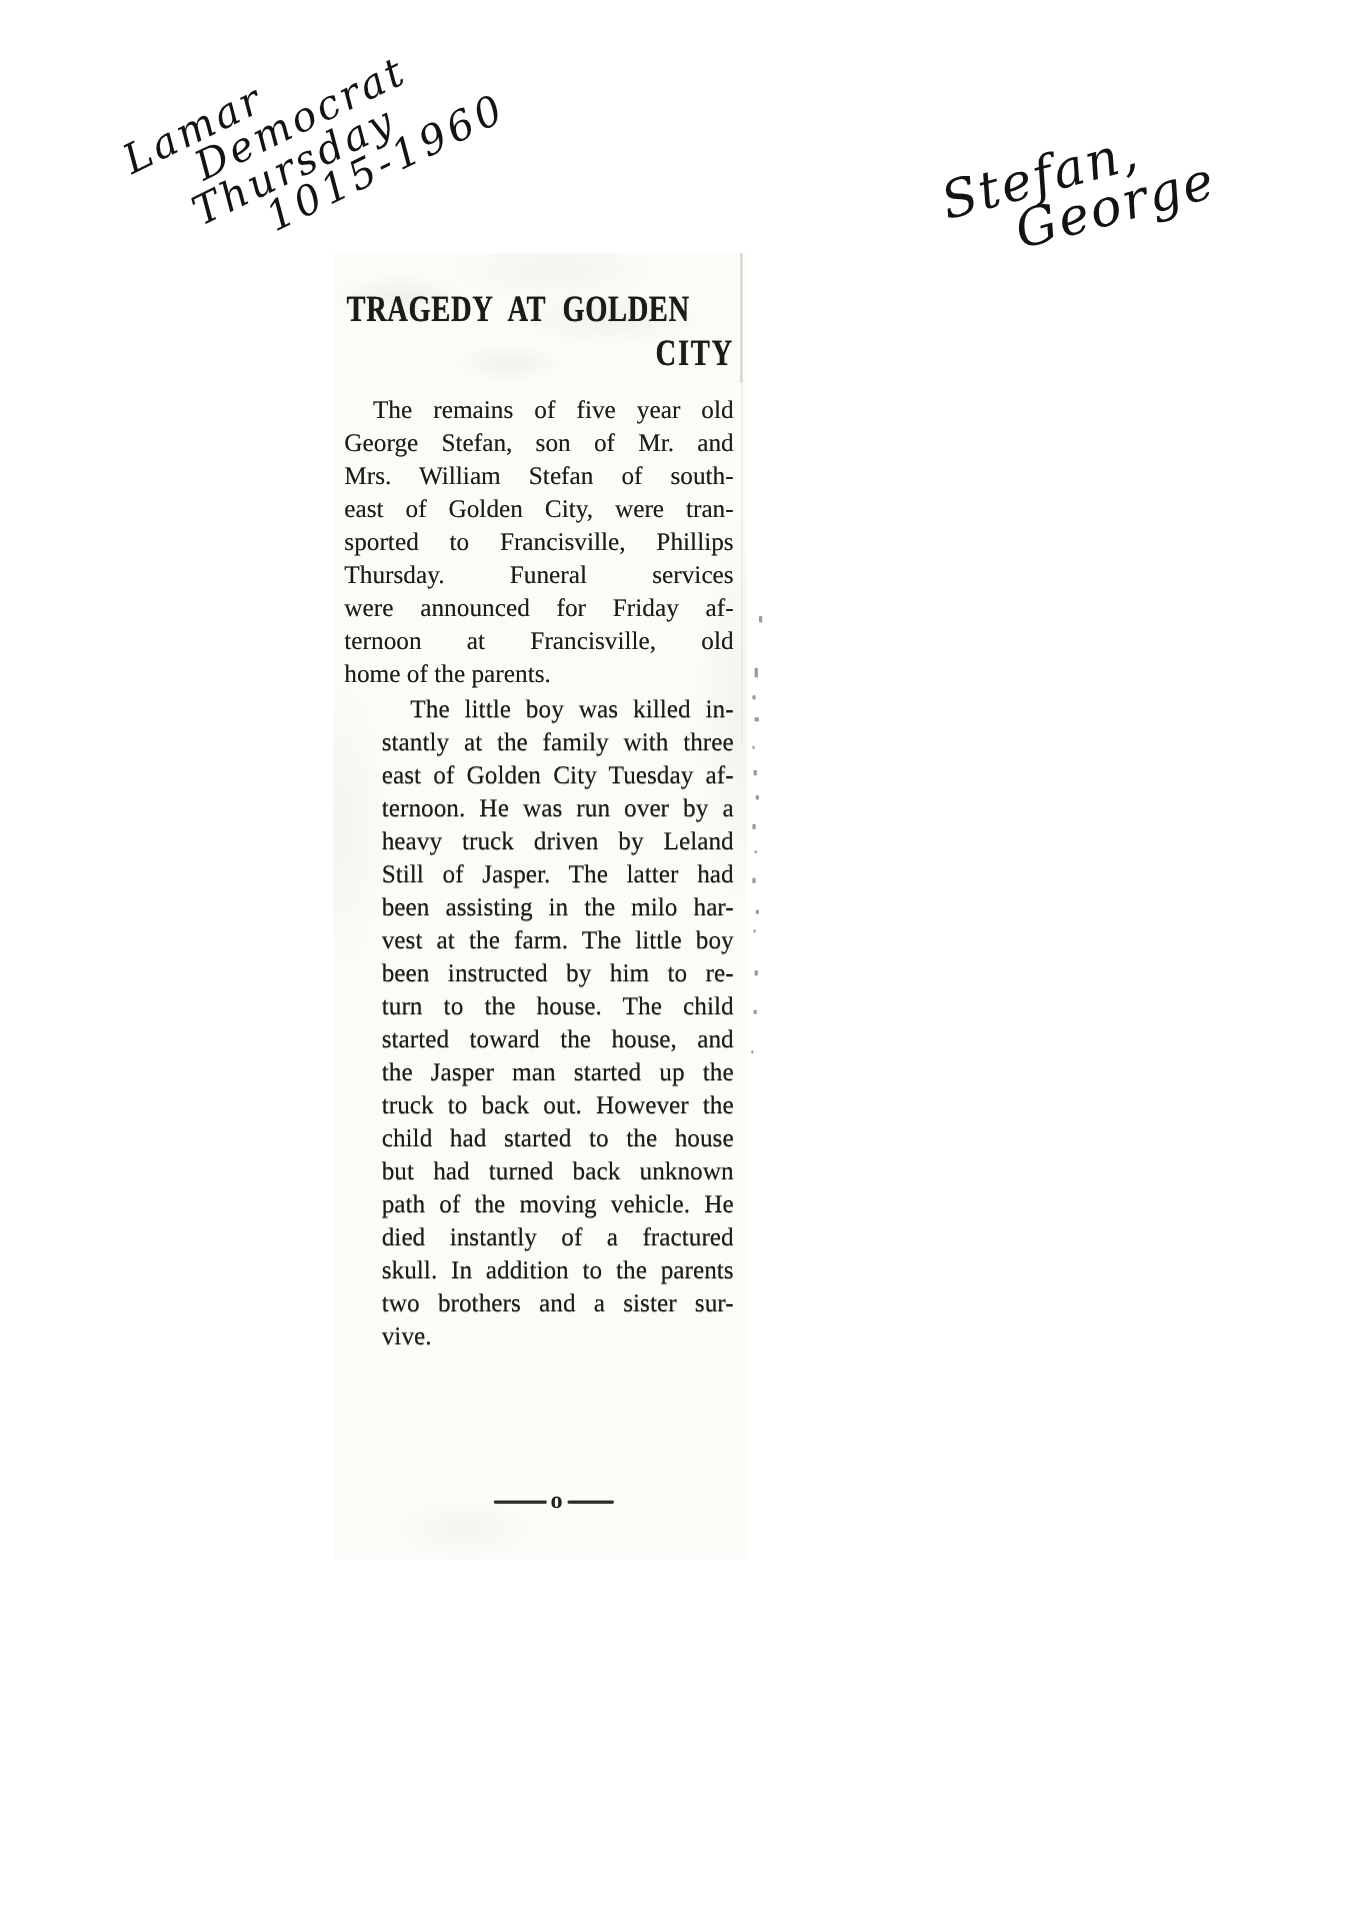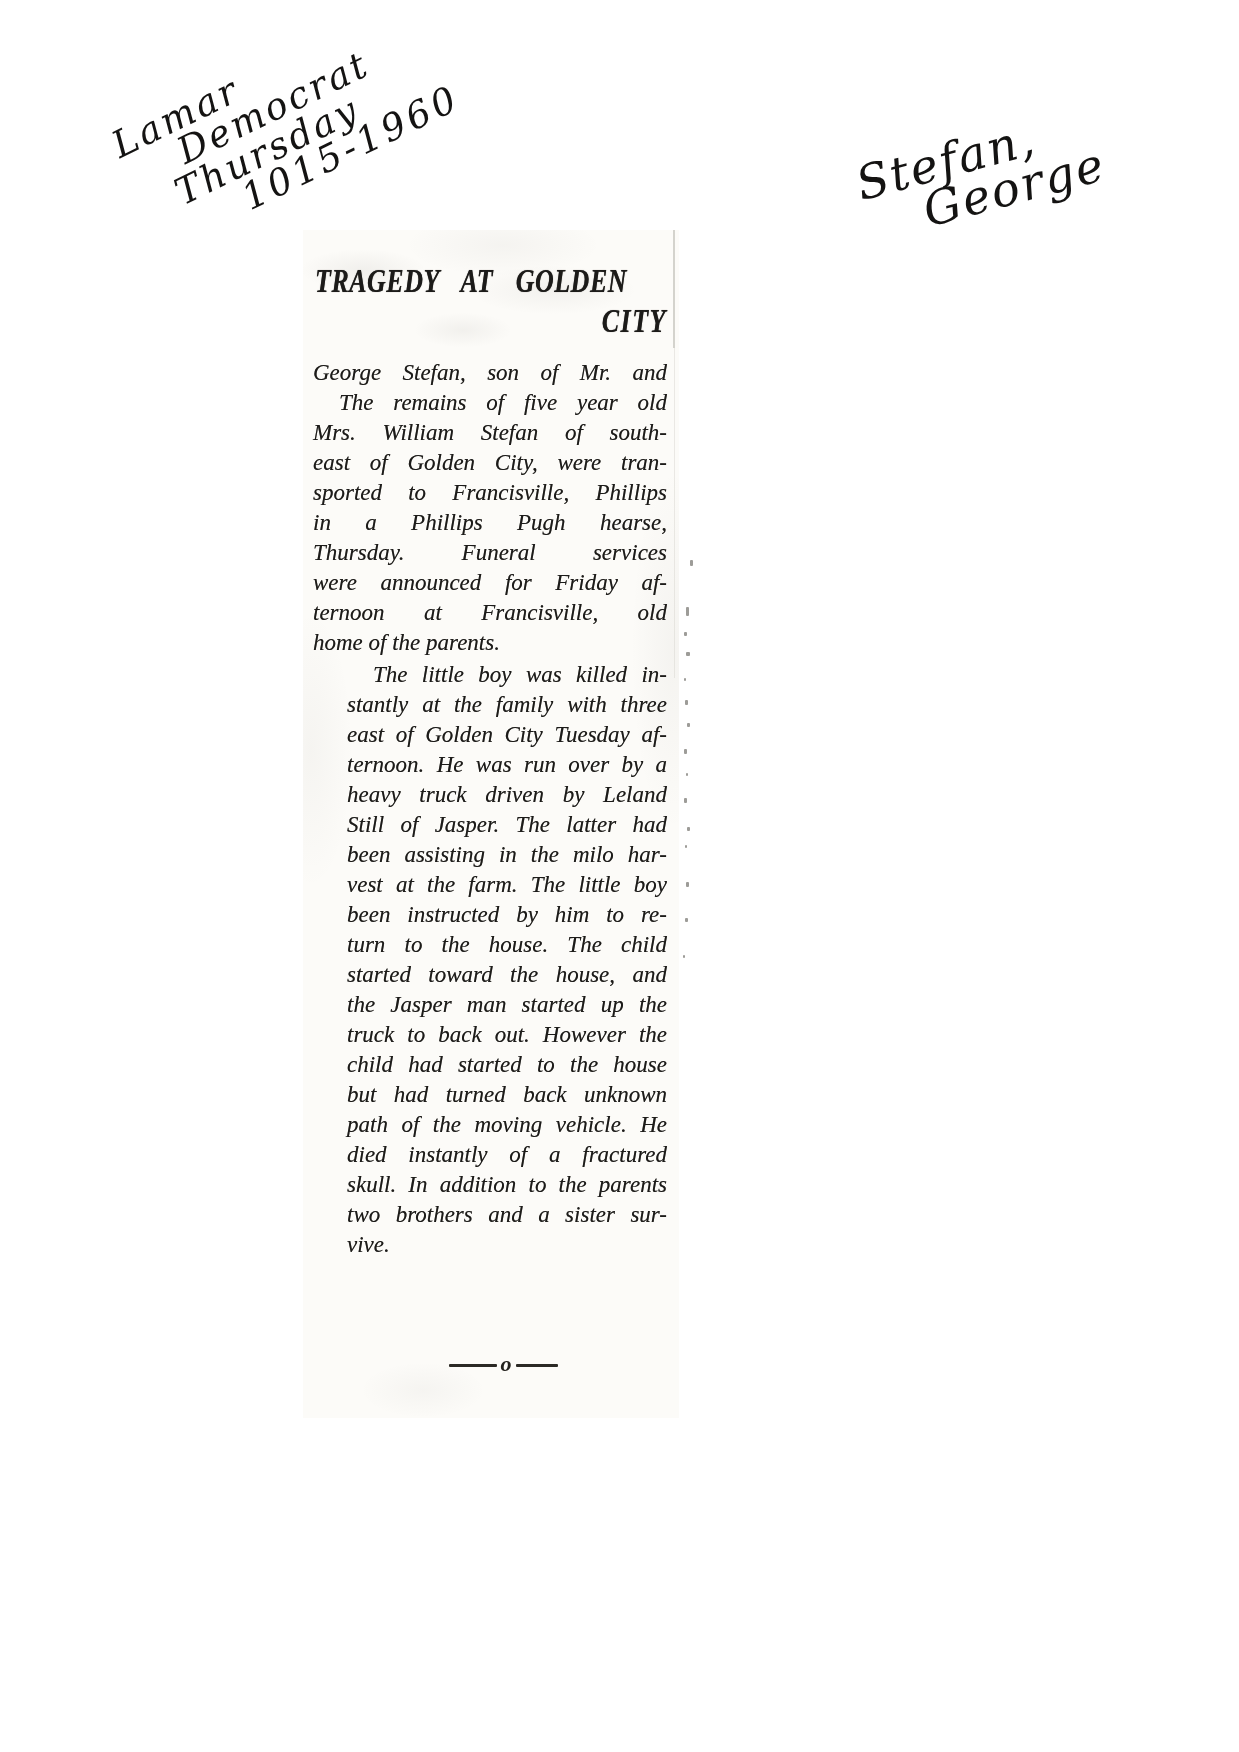--- a/index.html
+++ b/index.html
@@ -27,21 +27,20 @@
     background:
       radial-gradient(90px 30px at 60px 40px,  rgba(60,55,45,.06), transparent 70%),
       radial-gradient(120px 35px at 250px 60px, rgba(60,55,45,.05), transparent 70%),
       radial-gradient(70px 25px at 160px 100px, rgba(60,55,45,.055), transparent 70%),
       radial-gradient(140px 45px at 200px 15px, rgba(60,55,45,.04), transparent 70%),
       radial-gradient(60px 200px at 8px 520px,  rgba(60,55,45,.035), transparent 70%),
       radial-gradient(60px 260px at 370px 420px,rgba(60,55,45,.04), transparent 70%),
       radial-gradient(90px 40px at 120px 1160px,rgba(60,55,45,.035), transparent 70%),
       #fcfbf8;
     color:#1c1b19;
-    font-style:italic;
   }
   .edge-line  { position:absolute; right:4px; top:0;     width:2px; height:118px; background:#c7c5bf; opacity:.75; }
   .edge-line2 { position:absolute; right:4px; top:118px; width:1px; height:330px; background:#d8d6d0; opacity:.5; }
 
   .headline { position:absolute; left:12px; top:32px; width:352px; color:#17161
 4; }
   .hl1 {
     width:312px; font-size:26px; font-weight:700; letter-spacing:.5px;
     line-height:30px; text-align:justify; text-align-last:justify;
     transform:scaleY(1.3); transform-origin:0 0;
@@ -95,26 +94,25 @@
     <div class="edge-line"></div>
     <div class="edge-line2"></div>
 
     <div class="headline">
       <div class="hl1">TRAGEDY AT GOLDEN</div>
       <div class="hl2">CITY</div>
     </div>
 
     <div class="body-text">
       <div class="para">
+          <div class="line indent">The remains of five year old</div>
           <div class="line">George Stefan, son of Mr. and</div>
-          <div class="line indent">The remains of five year old</div>
           <div class="line">Mrs. William Stefan of south-</div>
           <div class="line">east of Golden City, were tran-</div>
           <div class="line">sported to Francisville, Phillips</div>
-          <div class="line">in a Phillips Pugh hearse,</div>
           <div class="line">Thursday. Funeral services</div>
           <div class="line">were announced for Friday af-</div>
           <div class="line">ternoon at Francisville, old</div>
           <div class="line flush">home of the parents.</div>
         </div>
       <div class="para">
           <div class="line indent">The little boy was killed in-</div>
           <div class="line">stantly at the family with three</div>
           <div class="line">east of Golden City Tuesday af-</div>
           <div class="line">ternoon. He was run over by a</div>

